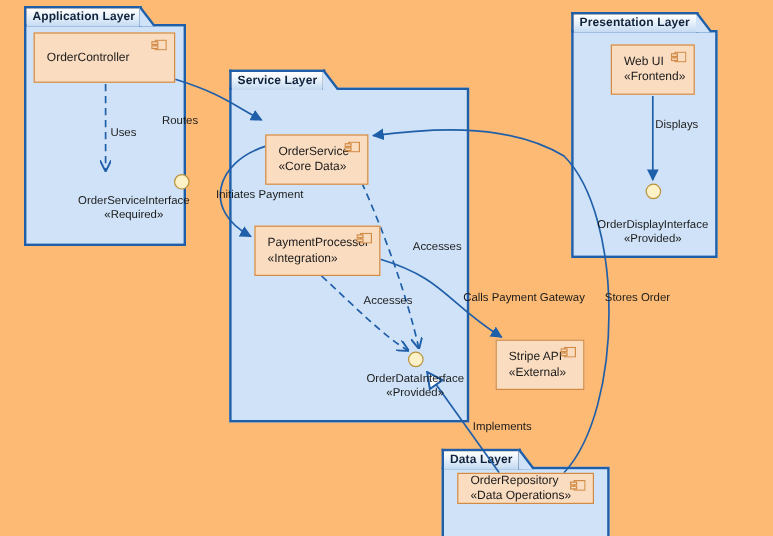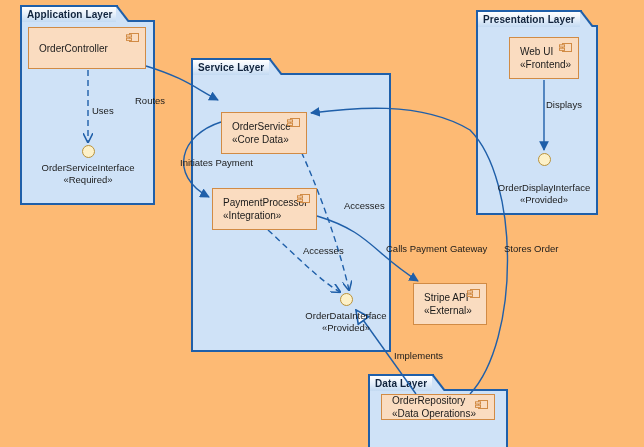--- a/index.html
+++ b/index.html
@@ -268,21 +268,21 @@
           <rect x="3.5" y="0.5" width="9" height="8" fill="#fadcc0" stroke="#d18b45" stroke-width="1"></rect>
           <rect x="0.5" y="1.8" width="5" height="2.2" fill="#fadcc0" stroke="#d18b45" stroke-width="1"></rect>
           <rect x="0.5" y="5.2" width="5" height="2.2" fill="#fadcc0" stroke="#d18b45" stroke-width="1"></rect>
         </svg>
         <span class="cname">OrderRepository</span>
         <span class="cstereo">«Data Operations»</span>
       </div>
     </div>
 
   <div id="interfaces">
-      <div class="iface" style="left: 18px; top: 145px; width: 140px;">
+      <div class="iface" style="left: 18px; top: 145px; width: 140px; align-items: flex-end;">
         <div class="iface-ball"></div>
         <div class="iface-caption">
           <span class="iname">OrderServiceInterface</span>
           <span class="istereo">«Required»</span>
         </div>
       </div>
       <div class="iface" style="left: 474px; top: 153px; width: 140px; gap: 12px;">
         <div class="iface-ball"></div>
         <div class="iface-caption">
           <span class="iname">OrderDisplayInterface</span>

